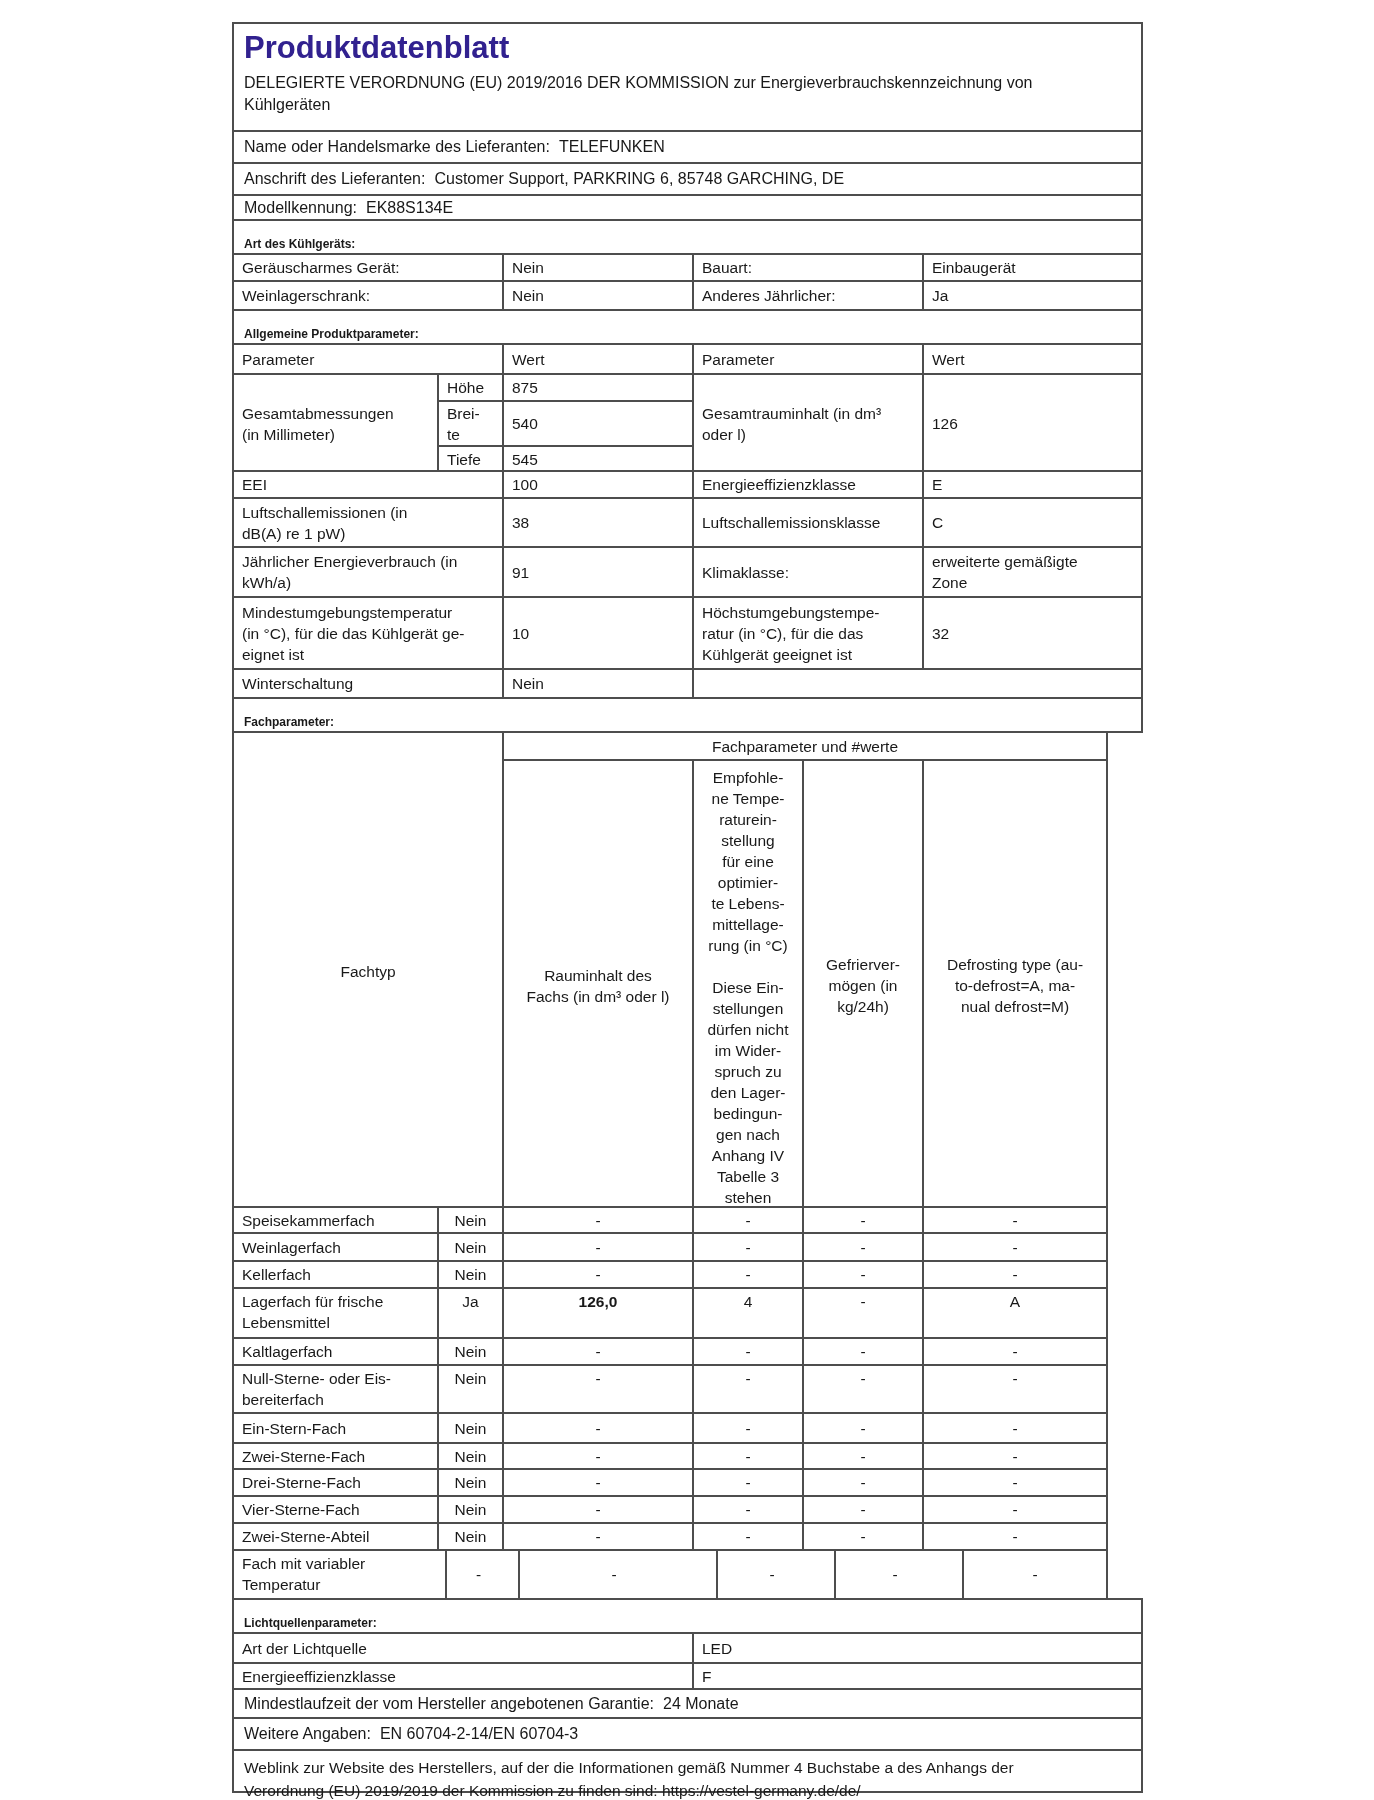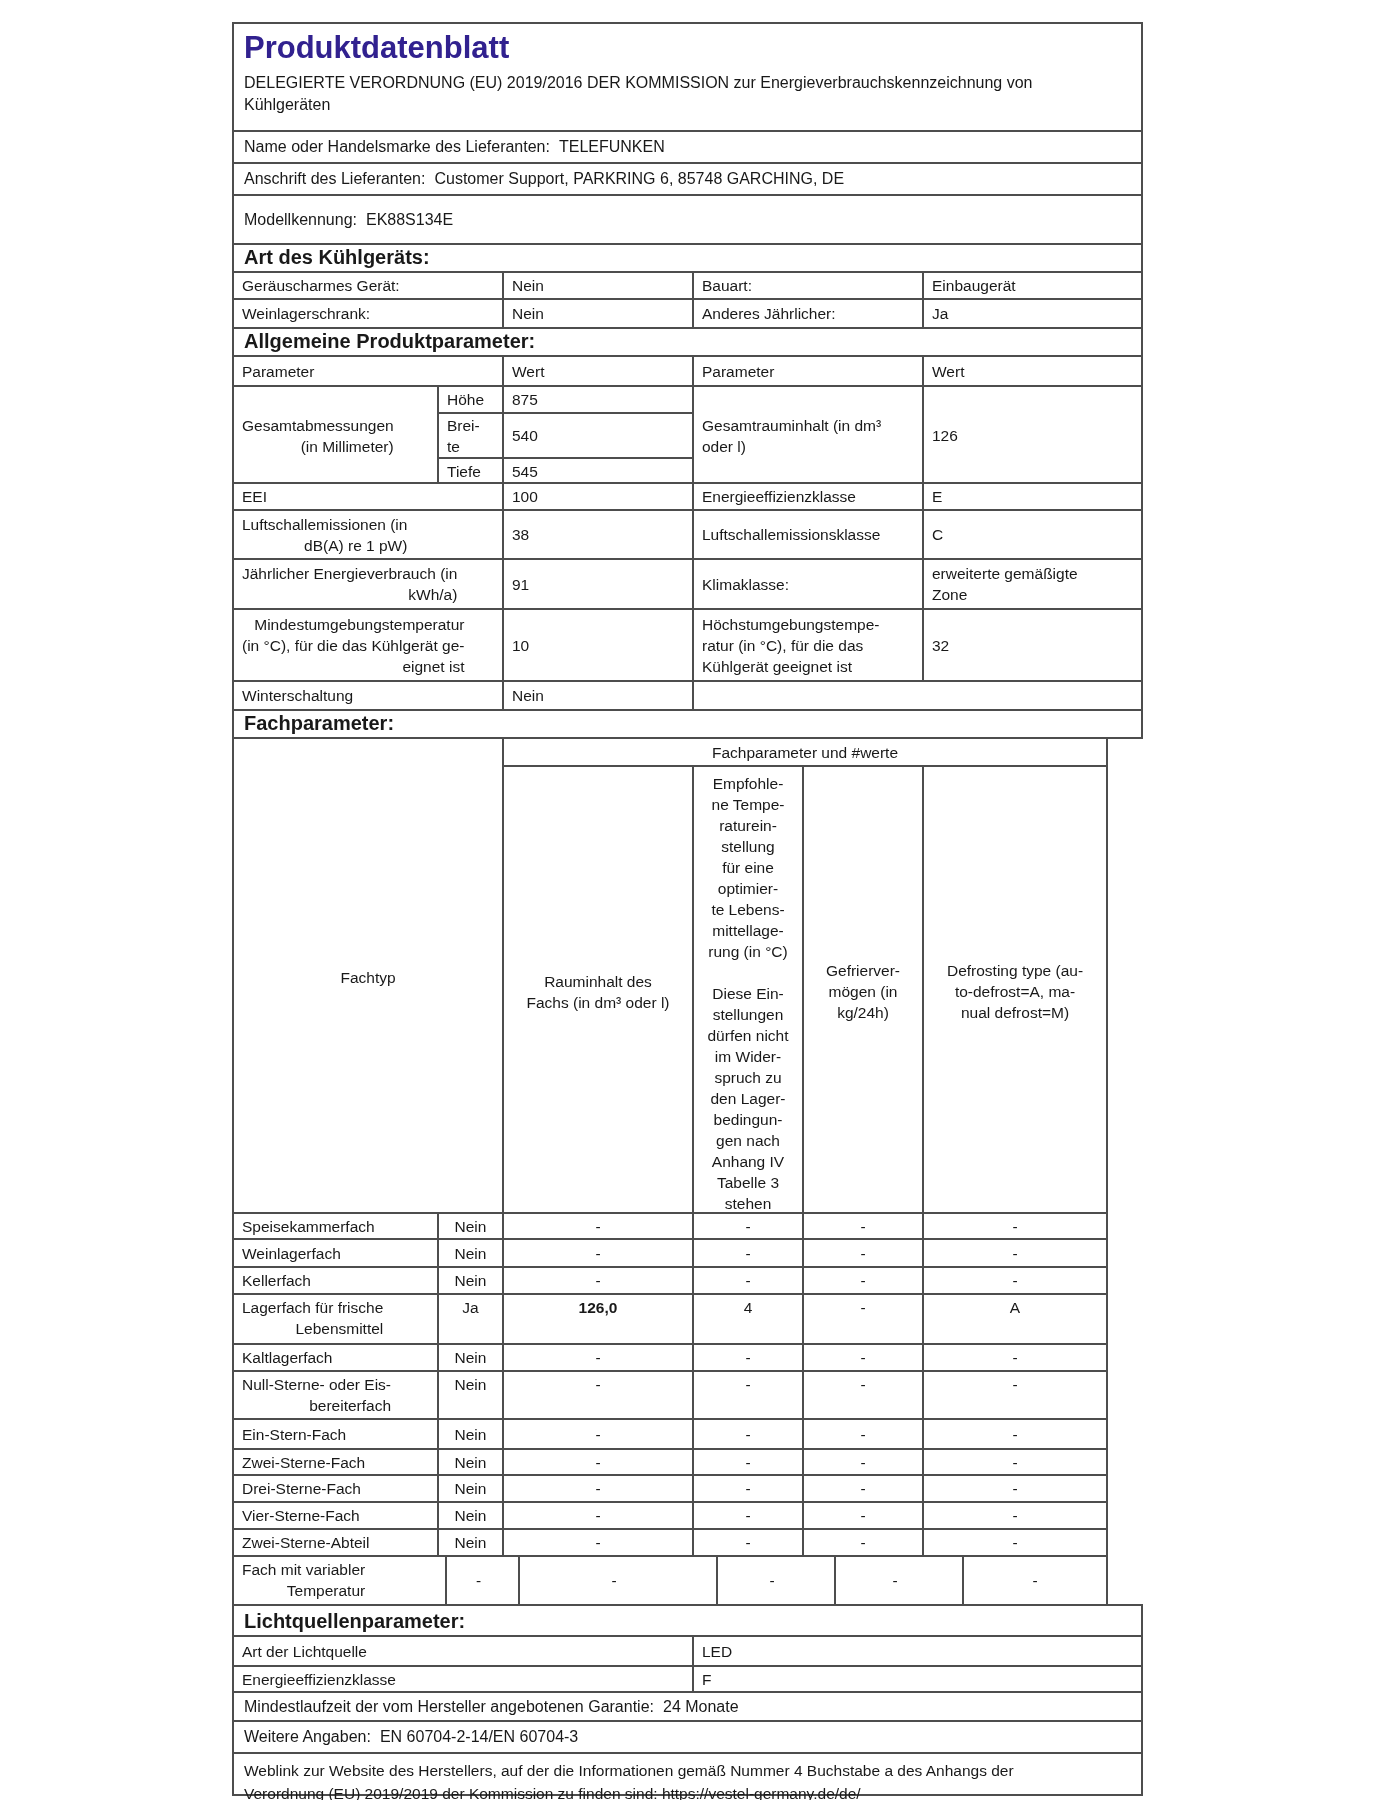--- a/index.html
+++ b/index.html
@@ -8,24 +8,24 @@
   .doc{position:absolute;left:232px;top:22px;width:911px;}
   .sec{box-sizing:border-box;border:2px solid #4d4d4d;margin-top:-2px;background:#fff;width:911px;}
   .sec.first{margin-top:0;}
   .sec.narrow{width:876px;}
   .pad{padding:5px 10px;}
   .pre{white-space:pre-line;}
   h1{margin:0;padding:6px 10px 0 10px;font-size:31px;font-weight:bold;color:#31218f;letter-spacing:0px;}
   .subtitle{padding:6px 10px 8px 10px;font-size:16px;line-height:22px;}
   .kv-row{display:flex;align-items:center;gap:9px;padding:0 10px;font-size:16px;}
   .kv-row b{font-weight:normal;}
-  .heading-row{display:flex;align-items:flex-end;padding:2px 10px;font-size:20px;font-weight:bold;}
+  .heading-row{display:flex;align-items:flex-start;padding:16px 10px;font-size:12px;font-weight:bold;}
   .cell{box-sizing:border-box;border-left:2px solid #4d4d4d;padding:2px 8px;font-size:15.5px;
         line-height:21px;display:flex;align-items:center;}
-  .cell.c0{border-left:none;text-align:right;}
+  .cell.c0{border-left:none;}
   .cell.top{border-top:2px solid #4d4d4d;}
   .cell.center{justify-content:center;text-align:center;}
   .row{display:grid;border-top:2px solid #4d4d4d;}
   .row.r0{border-top:none;}
   
   .cols-4{grid-template-columns:268px 190px 230px 1fr;}
   .cols-2{grid-template-columns:458px 1fr;}
   .fach-body{grid-template-columns:203px 65px 190px 110px 120px 1fr;}
   .fach-head{grid-template-columns:268px 190px 110px 120px 1fr;grid-template-rows:28px 1fr;}
   .dims{grid-template-columns:203px 65px 190px 230px 1fr;grid-template-rows:25px 45px 1fr;}
@@ -43,21 +43,21 @@
     </div>
 
     <div class="sec kv-row" style="height:34px;">
       <b>Name oder Handelsmarke des Lieferanten:</b>
       <span>TELEFUNKEN</span>
     </div>
     <div class="sec kv-row" style="height:34px;">
       <b>Anschrift des Lieferanten:</b>
       <span>Customer Support, PARKRING 6, 85748 GARCHING, DE</span>
     </div>
-    <div class="sec kv-row" style="height:51px;">
+    <div class="sec kv-row" style="height:27px;">
       <b>Modellkennung:</b>
       <span>EK88S134E</span>
     </div>
 
     <div class="sec heading-row" style="height:30px;">
       <span>Art des Kühlgeräts:</span>
     </div>
     <div class="sec">
       <div class="row r0 cols-4" style="height:25px;">
         <div class="cell c0">Geräuscharmes Gerät:</div>

